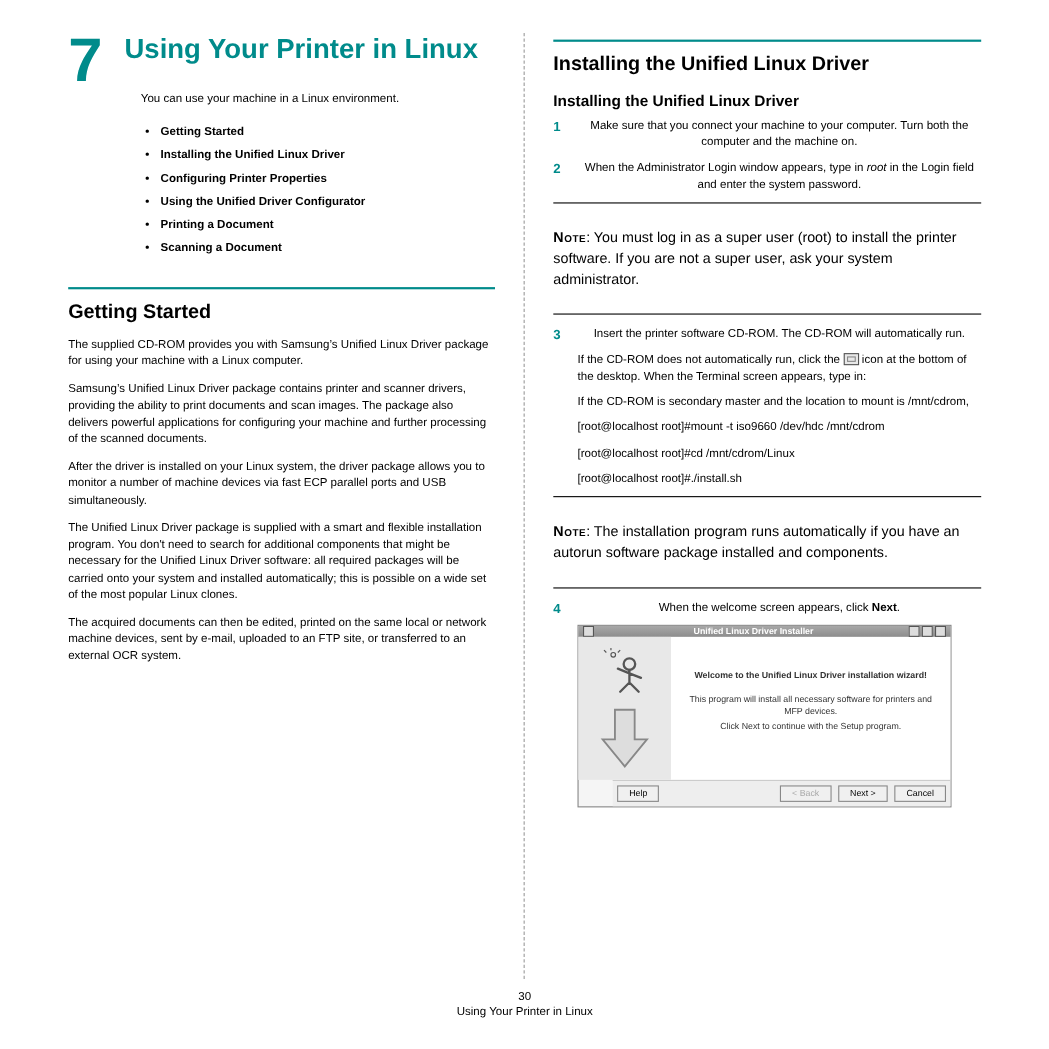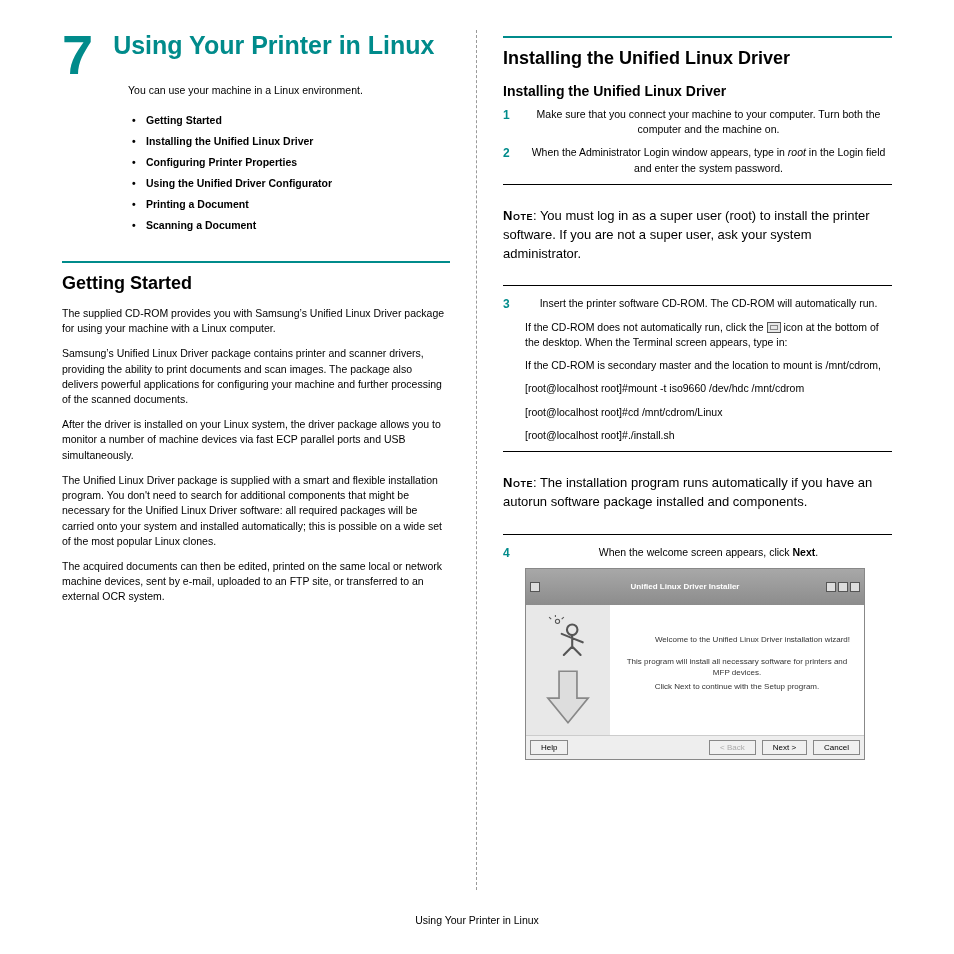--- a/index.html
+++ b/index.html
@@ -133,21 +133,21 @@
     margin: 6px 0 0 22px;
     font-size: 8px;
     background: #f5f5f5;
     filter: grayscale(100%);
   }
   .tbar {
     background: linear-gradient(#a8a8a8,#8c8c8c);
     color: #fff;
     display: flex;
     align-items: center;
-    padding: 13px 4px;
+    padding: 0 4px;
     font-size: 8px;
     font-weight: bold;
   }
   .tbar .sysicon { width:10px; height:10px; background:#ddd; border:1px solid #555; margin-right:6px; }
   .tbar .ttitle { flex:1; text-align:center; }
   .tbar .winbtn { width:10px; height:10px; background:#ddd; border:1px solid #555; margin-left:2px; }
   .ibody { display:flex; background:#fff; }
   .wiz-left {
     width: 84px;
     background: #e8e8e8;
@@ -158,28 +158,29 @@
     padding:10px 4px;
     gap:12px;
   }
   .wiz-right {
     flex:1;
     padding: 30px 14px;
     text-align:center;
     font-size:8px;
     color:#333;
   }
-  .wiz-right .wtitle { font-weight:normal; margin-bottom:12px; line-height:1.3;text-align:right; }
+  .wiz-right .wtitle { font-weight:bold; margin-bottom:12px; line-height:1.3; }
   .wiz-right p { margin-bottom:4px; line-height:1.3; }
   .bbar {
     background:#eee;
     border-top:1px solid #ccc;
     display:flex;
     padding:4px;
     gap:6px;
+    margin-left:31px;
   }
   .bbar .btn {
     border:1px solid #888;
     background:#f0f0f0;
     padding:2px 10px;
     font-size:8px;
   }
   .bbar .btn.disabled { color:#aaa; }
   .bbar .spacer { flex:1; }
   .run-figure { width:42px; height:42px; }
@@ -289,14 +290,15 @@
         <span class="btn disabled">&lt; Back</span>
         <span class="btn">Next &gt;</span>
         <span class="btn">Cancel</span>
       </div>
     </div>
 
   </div>
 </div>
 
 <div class="footer">
+  <div class="pnum">30</div>
   <div>Using Your Printer in Linux</div>
 </div>
 
 </body></html>

